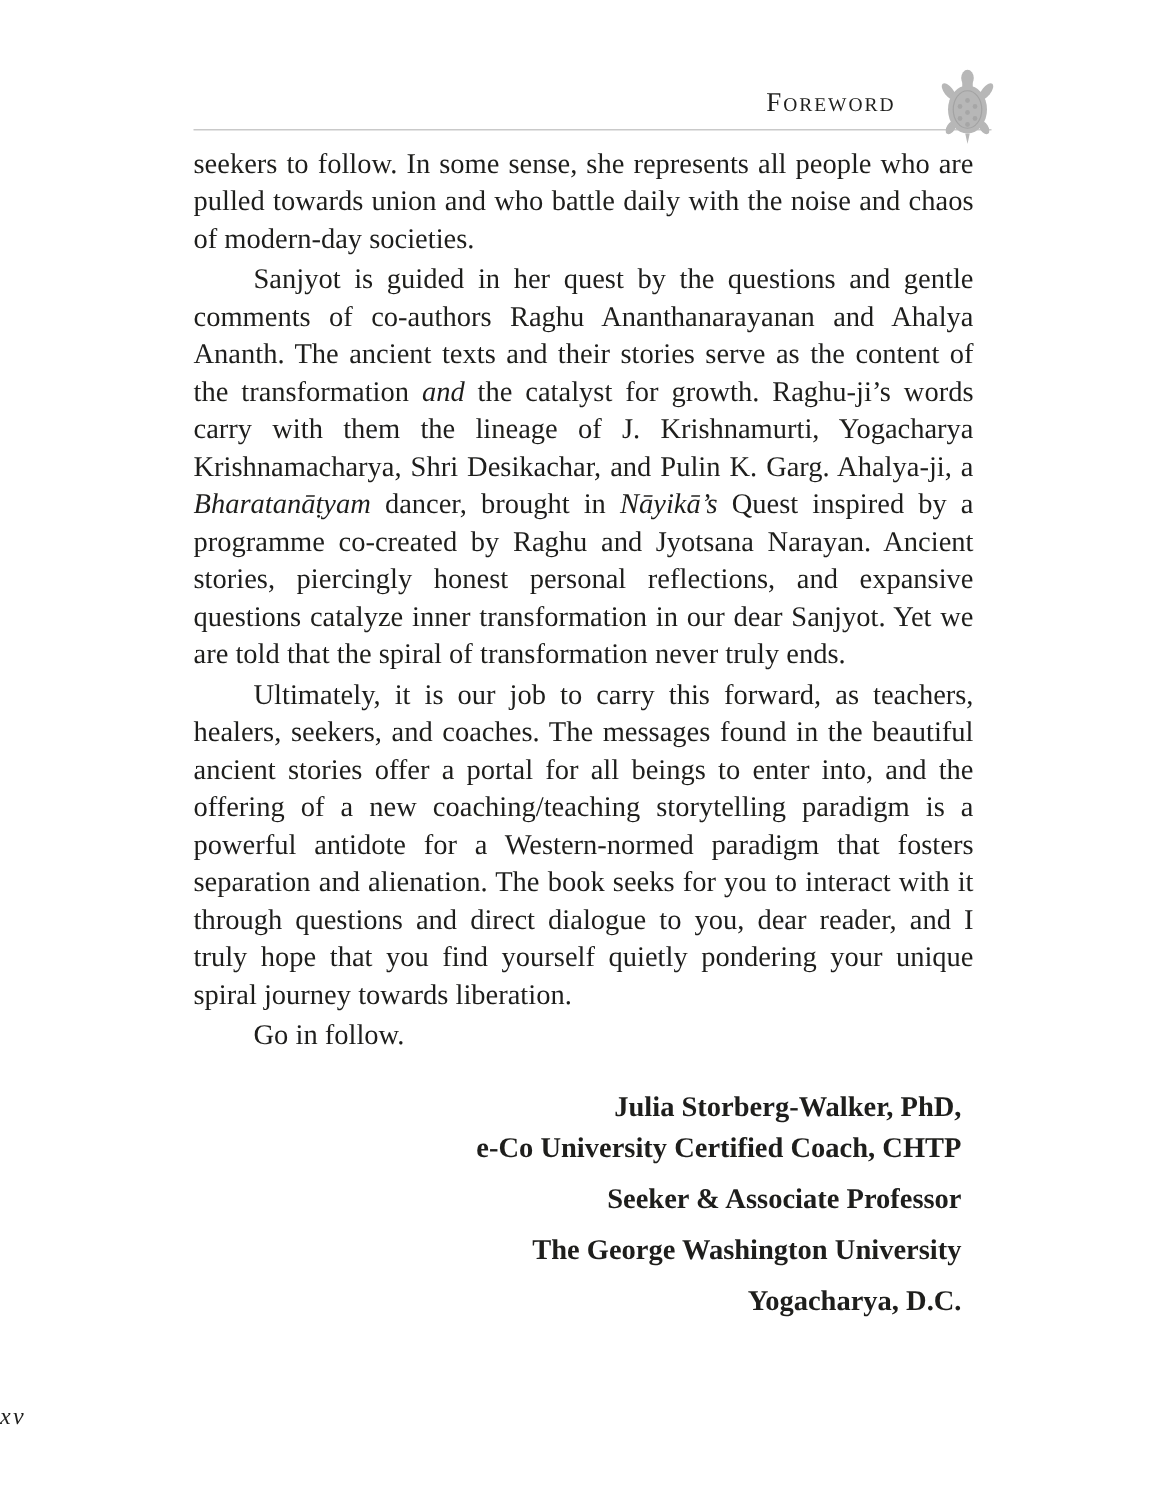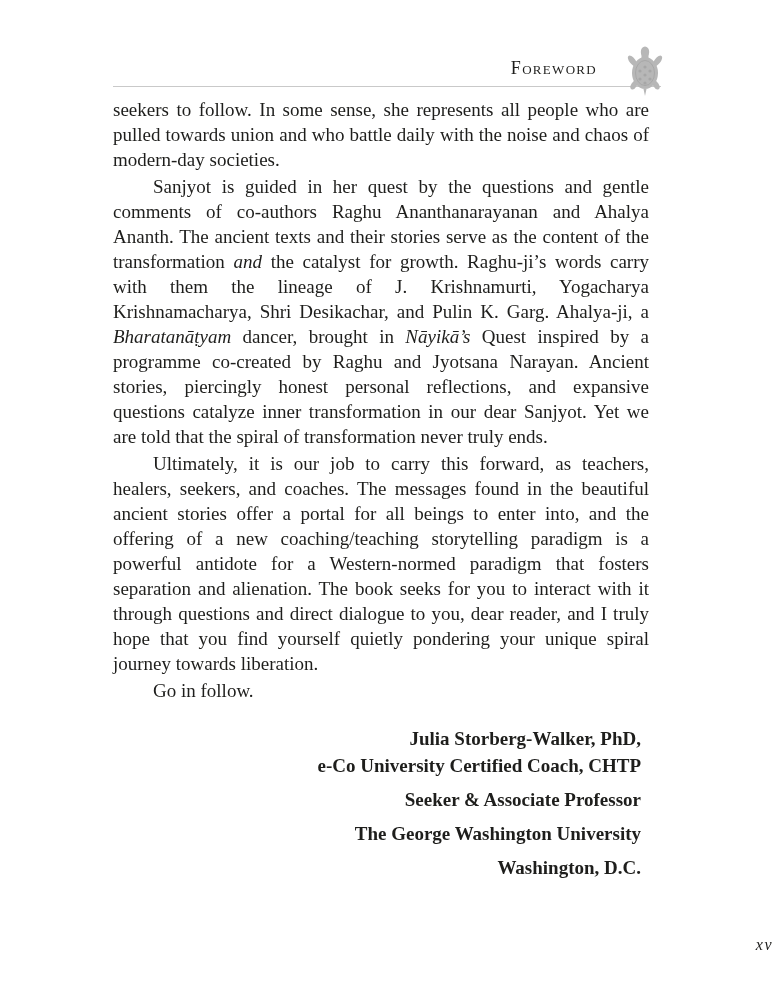--- a/index.html
+++ b/index.html
@@ -11,20 +11,21 @@
   * { box-sizing: border-box; }
   html, body { margin: 0; padding: 0; background: #ffffff; }
   .page {
     position: relative;
     width: 773px;
     height: 1000px;
     background: #ffffff;
     font-family: "Liberation Serif", "DejaVu Serif", serif;
     color: var(--text);
     overflow: hidden;
+    padding-left: 16px;
   }
 
   
   .header { position: relative; margin: 0 112px 0 113px; padding-top: 57px; }
   .running-head {
     display: block;
     text-align: right;
     padding-right: 64px;
     font-variant: small-caps;
     font-size: 18px;
@@ -57,21 +58,21 @@
     color: var(--text);
   }
   .sig-group { margin-bottom: 7px; }
 
   
   .footer {
     position: absolute;
     bottom: 46px;
     left: 0;
     width: 100%;
-    text-align: right;
+    text-align: left;
     font-family: Liberation Serif, serif;
   }
   .page-number {
     font-style: italic;
     font-size: 16px;
     letter-spacing: 1.5px;
     color: var(--text);
   }
 </style>
 </head>
@@ -124,21 +125,21 @@
         <div class="sig-line">Julia Storberg-Walker, PhD,</div>
         <div class="sig-line">e-Co University Certified Coach, CHTP</div>
       </div>
       <div class="sig-group">
         <div class="sig-line">Seeker &amp; Associate Professor</div>
       </div>
       <div class="sig-group">
         <div class="sig-line">The George Washington University</div>
       </div>
       <div class="sig-group">
-        <div class="sig-line">Washington, D.C.</div>
+        <div class="sig-line">Yogacharya, D.C.</div>
       </div>
     </section>
 
   <footer class="footer">
     <span class="page-number">xv</span>
   </footer>
 
 </div>
 
 </body></html>

